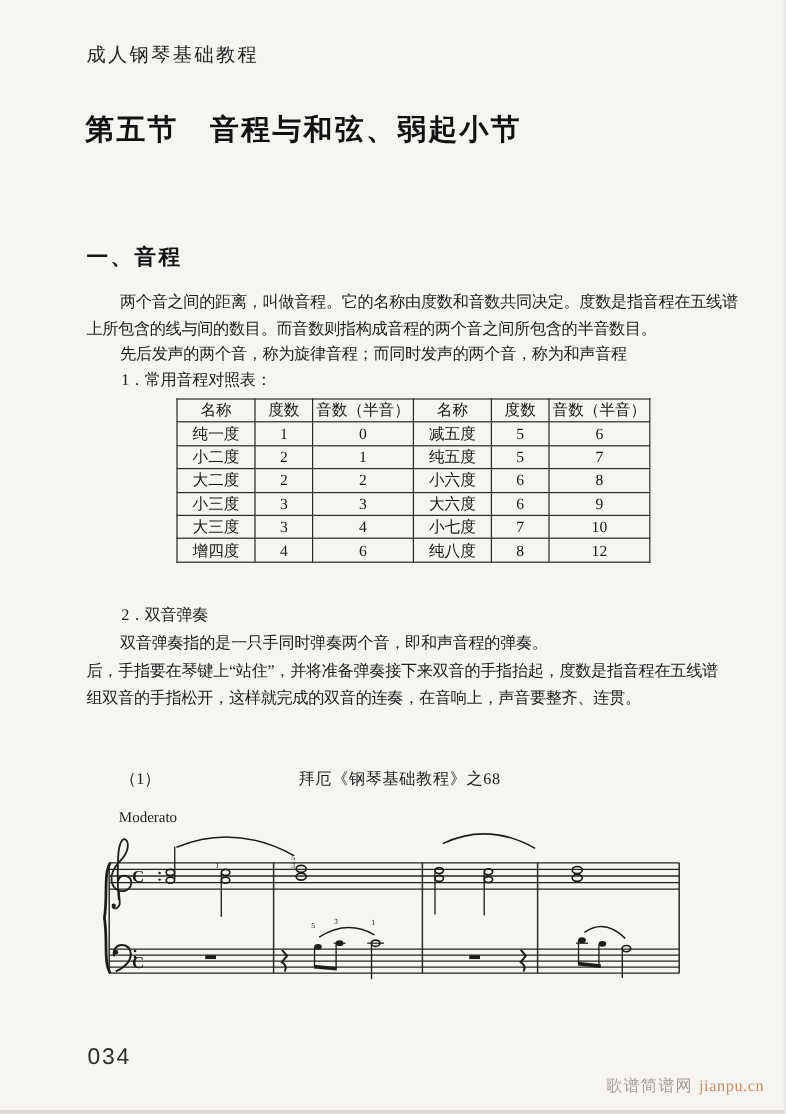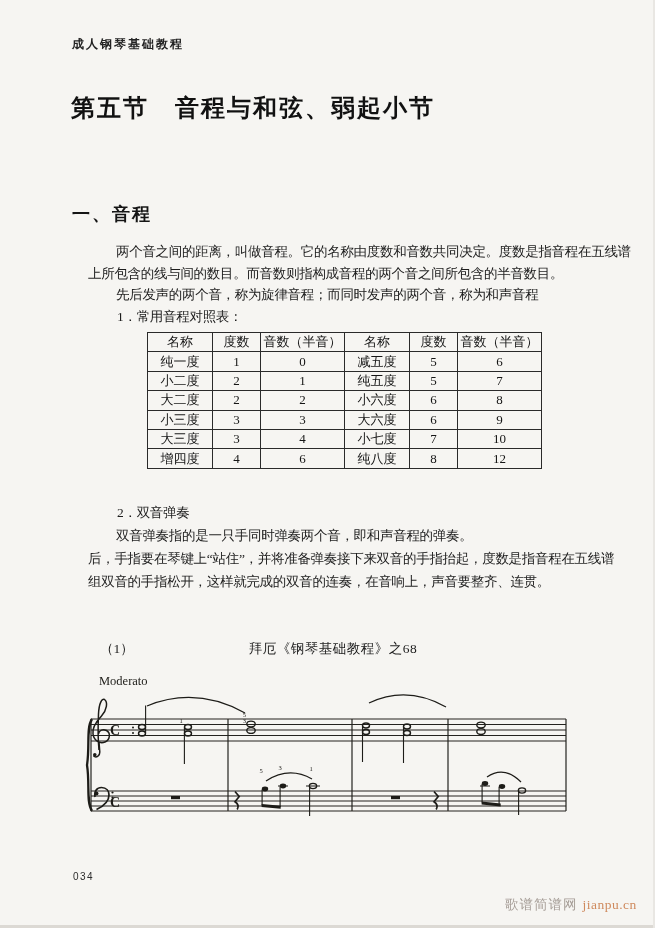--- a/index.html
+++ b/index.html
@@ -6,30 +6,30 @@
   body{
     width:655px;height:928px;position:relative;overflow:hidden;
     background:#f6f5f2;
     font-family:"Liberation Serif","DejaVu Serif",serif;
     color:#1c1c1c;
   }
   .abs{position:absolute;}
   .nowrap{white-space:nowrap;}
   .running-header{
     left:72px;top:36px;font-family:"Liberation Sans","DejaVu Sans",sans-serif;
-    font-size:12px;font-weight:bold;letter-spacing:2px;color:#222;
+    font-size:16px;font-weight:normal;letter-spacing:2px;color:#222;
   }
   .chapter-title{
     left:71px;top:92px;margin:0;font-family:Liberation Mono, monospace;
     font-size:24px;font-weight:900;letter-spacing:2px;color:#111;
   }
   .section-heading{
     left:72px;top:202px;margin:0;font-size:18px;font-weight:bold;letter-spacing:2px;color:#151515;
   }
-  .para{font-size:13.5px;letter-spacing:-0.3px;color:#1d1d1d;margin-left:16px;}
+  .para{font-size:13.5px;letter-spacing:-0.3px;color:#1d1d1d;}
   .p1{left:72px;top:241px;line-height:21.5px;}
   .p2{left:72px;top:501px;line-height:23px;}
   .line{white-space:nowrap;}
   .ind{padding-left:28px;}
   .ind2{padding-left:29px;}
   table.ivl{
     left:147px;top:332px;position:absolute;border-collapse:collapse;
     font-size:13px;color:#151515;background:transparent;
   }
   table.ivl th,table.ivl td{
@@ -51,21 +51,21 @@
   .score-svg .bar{stroke:#24231f;stroke-width:1.2;}
   .score-svg .musline{stroke:#1d1c18;fill:none;}
   .score-svg .open-head{fill:none;stroke:#1d1c18;stroke-width:1.4;}
   .score-svg .fill-head{fill:#1d1c18;stroke:none;}
   .score-svg .slur{fill:none;stroke:#1d1c18;stroke-width:1.25;}
   .score-svg text{fill:#1d1c18;}
   .sv-serif{font-family:"Liberation Serif","DejaVu Serif",serif;}
   .fing{font-size:6.5px;font-family:"Liberation Serif",serif;}
   .page-number{
     left:73px;top:871px;font-family:"Liberation Sans","DejaVu Sans",sans-serif;
-    font-size:10px;letter-spacing:1.5px;color:#2c2c2c;
+    font-size:19px;letter-spacing:1.5px;color:#2c2c2c;
   }
   .watermark{
     left:505px;top:896px;font-size:13.5px;letter-spacing:1px;
     color:#a59d96;white-space:nowrap;
   }
   .wm-url{color:#cf8a5e;margin-left:5px;letter-spacing:0.5px;}
   .page-edge-b{left:0;bottom:0;width:655px;height:3px;background:#dcd9d4;}
   .page-edge-r{right:0;top:0;width:2px;height:928px;background:#e9e7e3;}
 </style>
 </head>

